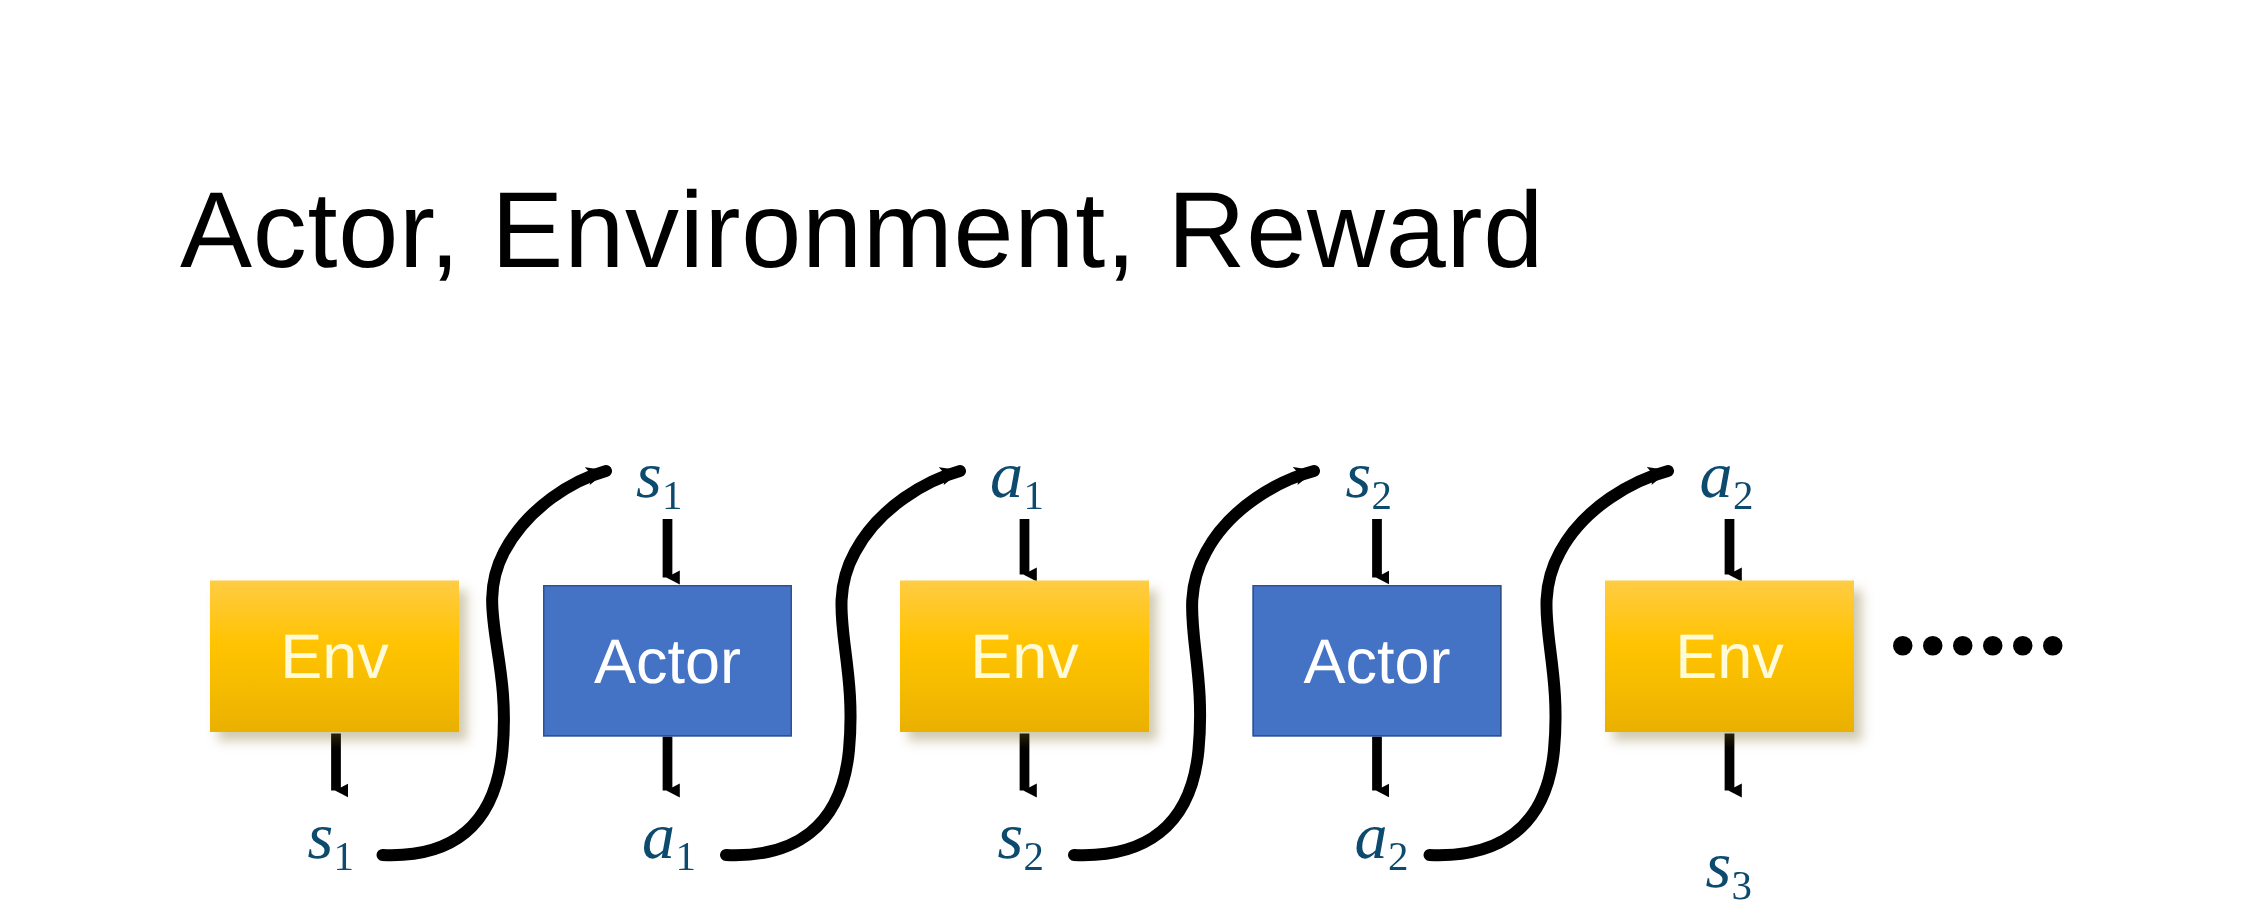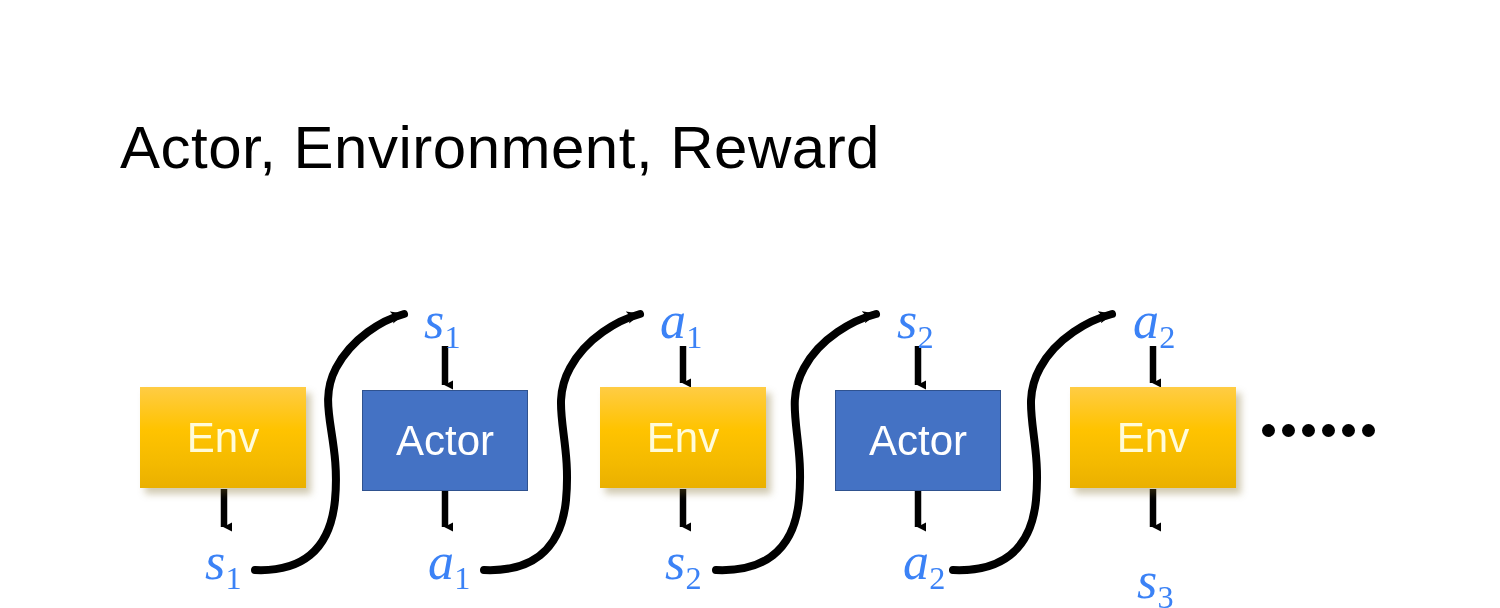--- a/index.html
+++ b/index.html
@@ -17,21 +17,21 @@
     background: #ffffff;
     overflow: hidden;
   }
 
   
   #page-title {
     position: absolute;
     left: 120px;
     top: 118px;
     font-family: "Liberation Sans", sans-serif;
-    font-size: 60px;
+    font-size: 72px;
     font-weight: 300;
     letter-spacing: 0.5px;
     color: #000000;
     white-space: nowrap;
     line-height: 1.0;
   }
 
   
   #diagram-svg {
     position: absolute;
@@ -74,22 +74,22 @@
   .node-box.actor .node-label {
     color: #FFFFFF;
     text-align: right;
   }
 
   
   .math-label {
     position: absolute;
     font-family: "Liberation Serif", serif;
     font-style: italic;
-    font-size: 52px;
-    color: #3b82f6;
+    font-size: 44px;
+    color: #0c4a6e;
     white-space: nowrap;
     line-height: 1;
     user-select: none;
   }
   .math-label sub {
     font-size: 0.62em;
     font-style: normal;
     vertical-align: baseline;
     position: relative;
     top: 0.30em;

